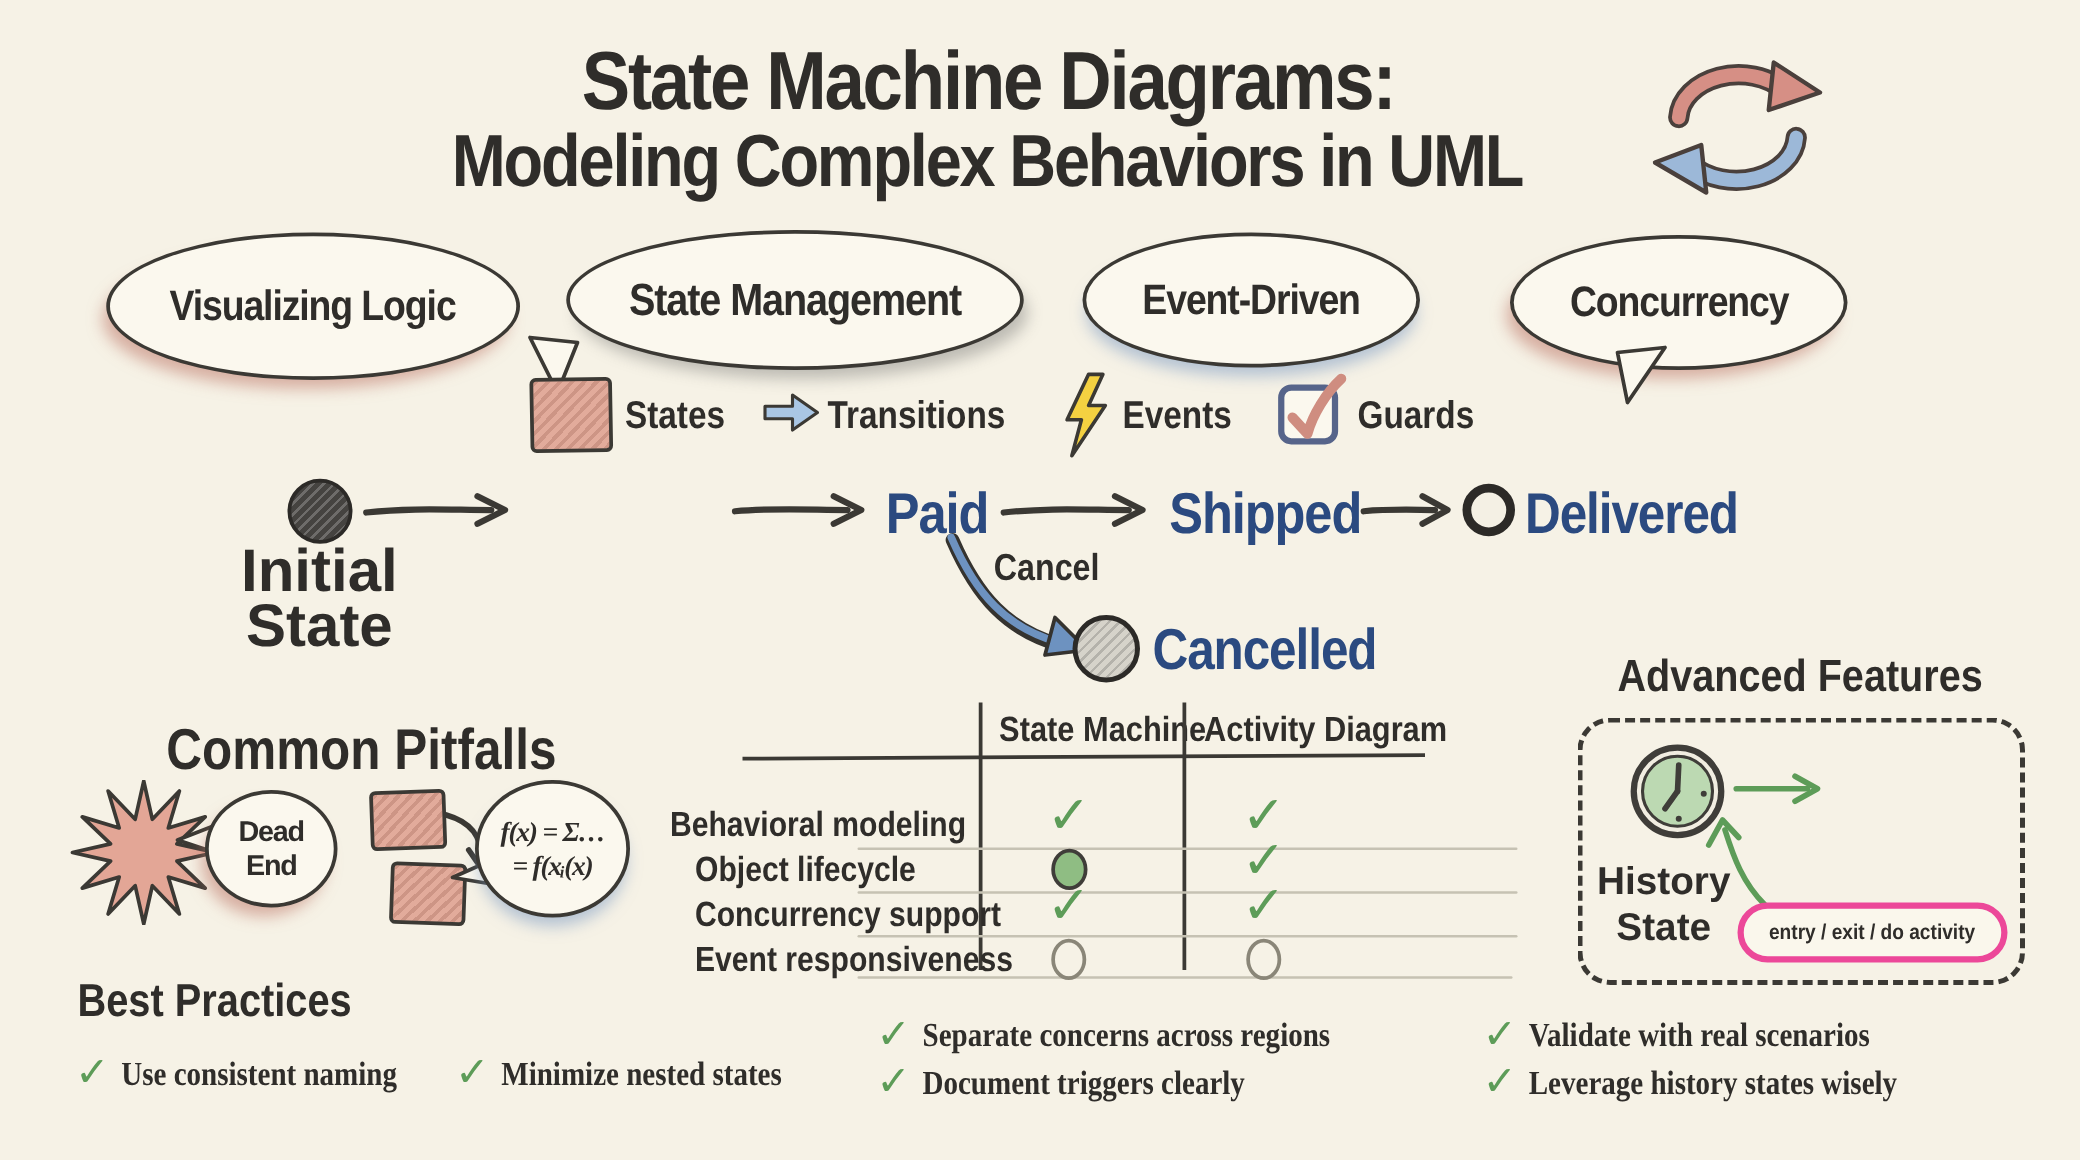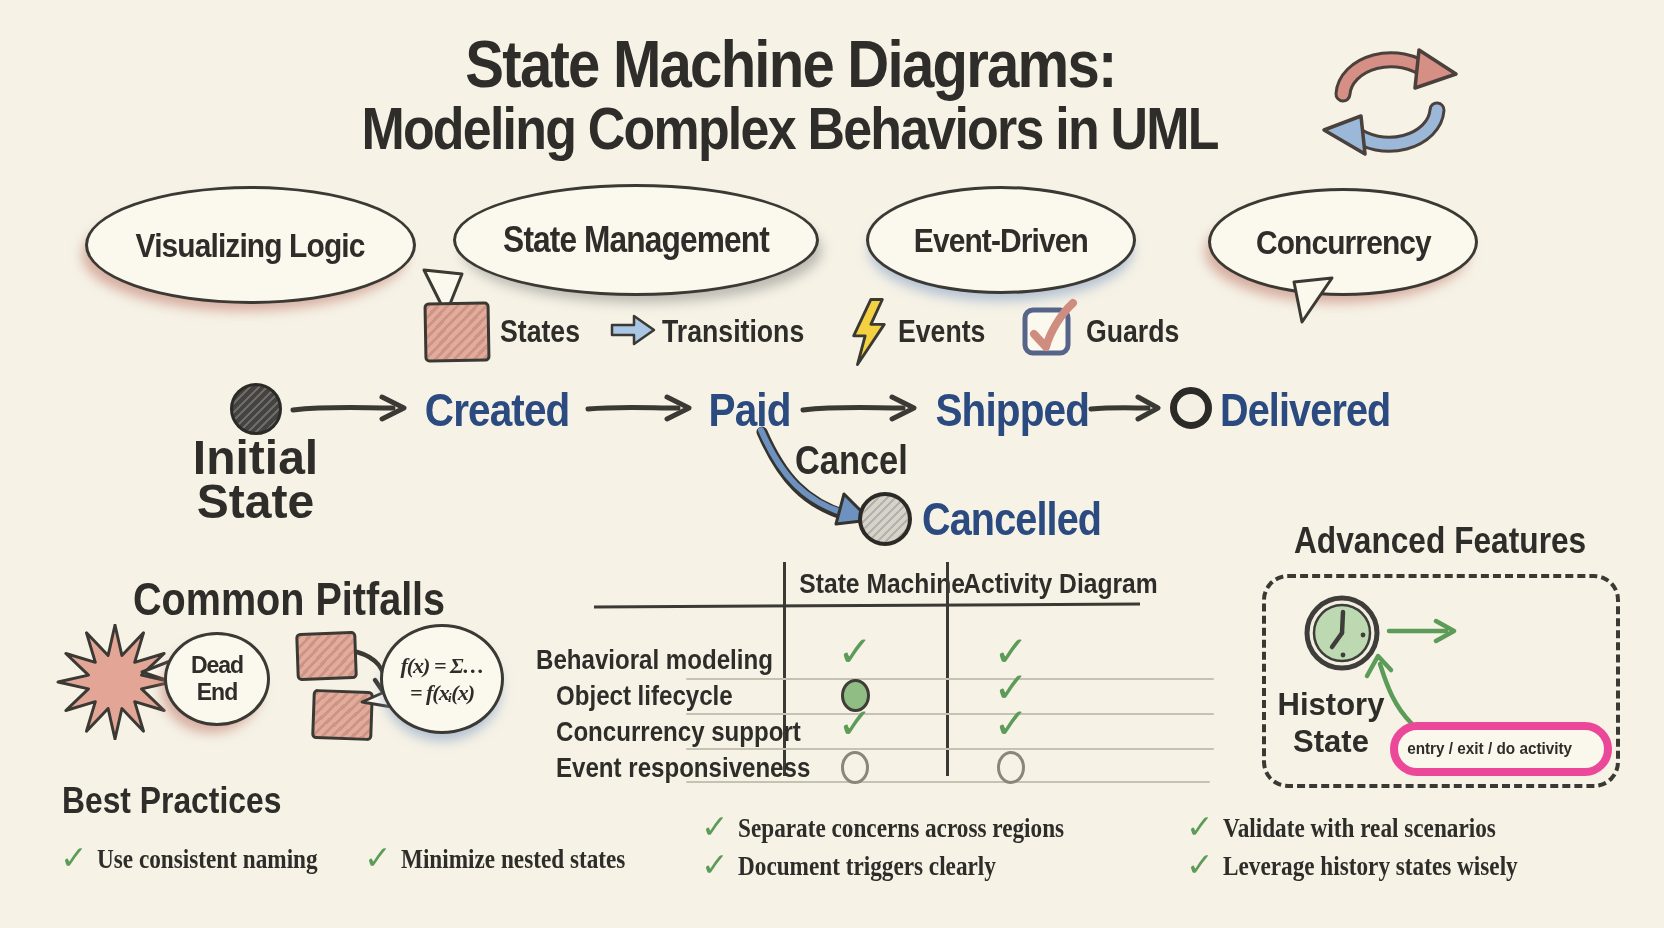--- a/index.html
+++ b/index.html
@@ -40,21 +40,21 @@
   .sep{height:2px;background:#c6c2b3;border-radius:2px;}
   .th{font-size:28px;}
   .row-label{font-size:28px;white-space:nowrap;}
   .mark-cell{width:66px;height:38px;display:flex;align-items:center;justify-content:center;}
   .mark-check{font-size:42px;color:#5d9c58;font-weight:700;}
   .mark-dot{width:23px;height:27px;border-radius:50%;background:#8fbd83;border:3.5px solid #3f3d39;}
   .mark-circle{width:22px;height:27px;border-radius:50%;border:3px solid #8a8678;background:transparent;}
 
   .dashed-box{border:4px dashed #3b3934;border-radius:26px;}
   .entry-box{border:3px solid #3b3934;border-radius:14px;background:#faf7ec;display:flex;flex-direction:column;align-items:center;justify-content:center;font-size:19px;line-height:25px;box-shadow:0 5px 6px -3px rgba(120,150,190,.4);}
-  .pill{border:8px solid #ec4899;border-radius:999px;background:#faf7ec;display:flex;align-items:center;justify-content:flex-start;font-size:17px;}
+  .pill{border:5px solid #ec4899;border-radius:999px;background:#faf7ec;display:flex;align-items:center;justify-content:center;font-size:17px;}
 
   .bp-item{display:flex;align-items:flex-start;gap:9px;}
   .bp-check{font-size:33px;line-height:30px;color:#5d9c58;font-weight:700;}
   .bp-text{font-size:27px;line-height:32px;font-family:Liberation Serif, serif;}
 
   .formula{font-family:"Liberation Serif","DejaVu Serif",serif;font-style:italic;font-size:22px;line-height:27px;}
   .small-rect{border:3px solid #3b3934;border-radius:5px;}
 </style>
 </head>
 <body>
@@ -106,21 +106,20 @@
     <rect x="5" y="12" width="43" height="43" rx="8" fill="#fbf8ee" stroke="#56648a" stroke-width="5"></rect>
     <path d="M14,36 L26,49 C30,34 41,16 53,5" fill="none" stroke="#cf8d80" stroke-width="8" stroke-linecap="round" stroke-linejoin="round"></path>
   </svg>
   <div class="abs lgd-label" style="left:1086px;top:314px"><span class="cond">Guards</span></div>
 
   <div class="abs circle hatch-dark" style="left:230px;top:383px;width:46px;height:46px"></div>
   <svg class="abs" style="left:290px;top:393px" width="122" height="30" viewBox="0 0 122 30">
     <path d="M3,17 C40,13 70,15 103,15" fill="none" stroke="#3b3934" stroke-width="5" stroke-linecap="round"></path>
     <path d="M92,4 L114,15 L92,26" fill="none" stroke="#3b3934" stroke-width="5" stroke-linecap="round" stroke-linejoin="round"></path>
   </svg>
-  <div class="abs state-name blue center" style="left:415px;top:383px;width:165px"><span class="condc">Created</span></div>
   <svg class="abs" style="left:585px;top:393px" width="112" height="30" viewBox="0 0 112 30">
     <path d="M3,16 C35,13 65,15 93,15" fill="none" stroke="#3b3934" stroke-width="5" stroke-linecap="round"></path>
     <path d="M82,4 L104,15 L82,26" fill="none" stroke="#3b3934" stroke-width="5" stroke-linecap="round" stroke-linejoin="round"></path>
   </svg>
   <div class="abs state-name blue center" style="left:700px;top:383px;width:100px"><span class="condc">Paid</span></div>
   <svg class="abs" style="left:800px;top:393px" width="122" height="30" viewBox="0 0 122 30">
     <path d="M3,17 C40,13 70,15 103,15" fill="none" stroke="#3b3934" stroke-width="5" stroke-linecap="round"></path>
     <path d="M92,4 L114,15 L92,26" fill="none" stroke="#3b3934" stroke-width="5" stroke-linecap="round" stroke-linejoin="round"></path>
   </svg>
   <div class="abs state-name blue center" style="left:925px;top:383px;width:155px"><span class="condc">Shipped</span></div>
@@ -129,21 +128,21 @@
     <path d="M50,4 L70,15 L50,26" fill="none" stroke="#3b3934" stroke-width="5" stroke-linecap="round" stroke-linejoin="round"></path>
   </svg>
   <div class="abs final-ring" style="left:1170px;top:387px;width:28px;height:28px"></div>
   <div class="abs state-name blue" style="left:1220px;top:383px"><span class="cond">Delivered</span></div>
 
   <div class="abs center" style="left:158px;top:436px;width:195px;font-size:48px;line-height:44px">
     <div>Initial</div>
     <div>State</div>
   </div>
 
-  <div class="abs" style="left:795px;top:438px;font-size:40px"><span class="cond">Cancel</span></div>
+  <div class="abs" style="left:795px;top:438px;font-size:30px"><span class="cond">Cancel</span></div>
   <svg class="abs" style="left:752px;top:426px" width="122" height="102" viewBox="0 0 122 102">
     <path d="M10,6 C30,52 54,78 96,90" fill="none" stroke="#35332f" stroke-width="11" stroke-linecap="round"></path>
     <path d="M9,4 C29,50 53,76 95,88" fill="none" stroke="#6d92c0" stroke-width="6" stroke-linecap="round"></path>
     <polygon points="92,68 118,94 84,98" fill="#6d92c0" stroke="#35332f" stroke-width="3" stroke-linejoin="round"></polygon>
   </svg>
   <div class="abs circle hatch-gray" style="left:858px;top:492px;width:46px;height:46px;border-width:4px"></div>
   <div class="abs state-name blue" style="left:922px;top:492px"><span class="cond">Cancelled</span></div>
 
   <div class="abs" style="left:133px;top:572px;font-size:46px"><span class="cond">Common Pitfalls</span></div>
   <svg class="abs" style="left:56px;top:624px" width="118" height="116" viewBox="0 0 120 118">

